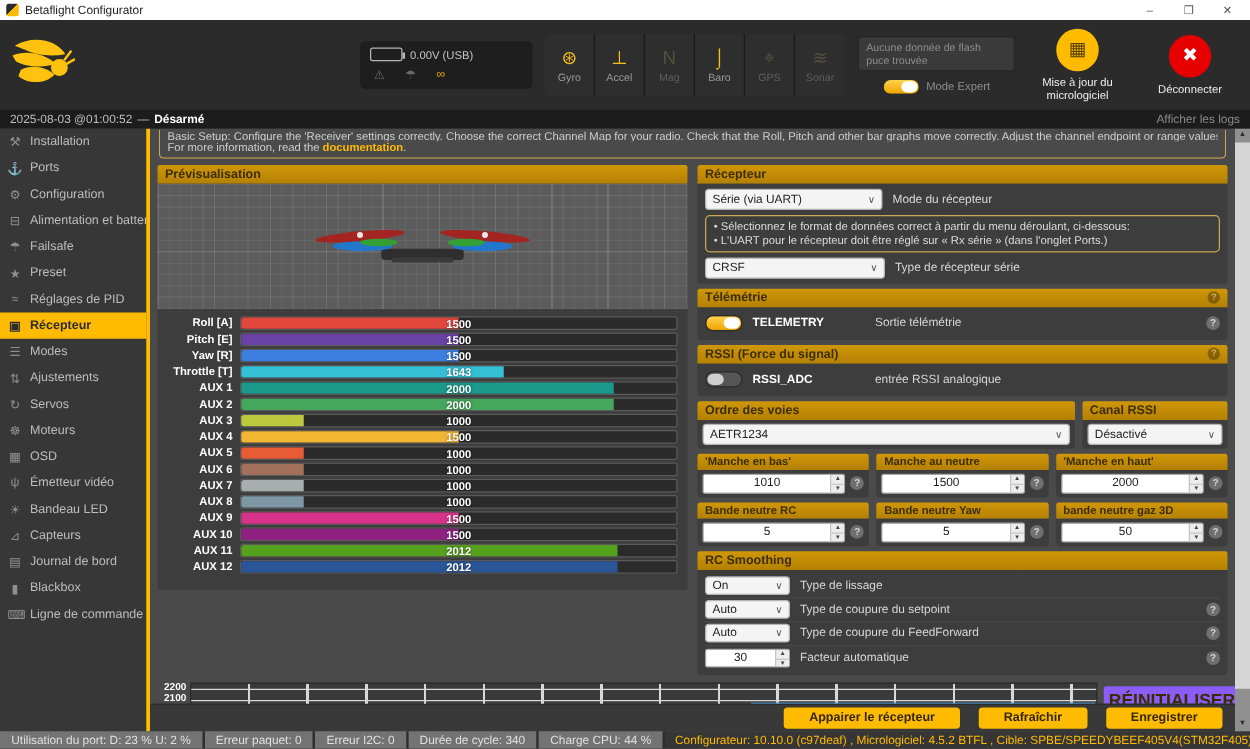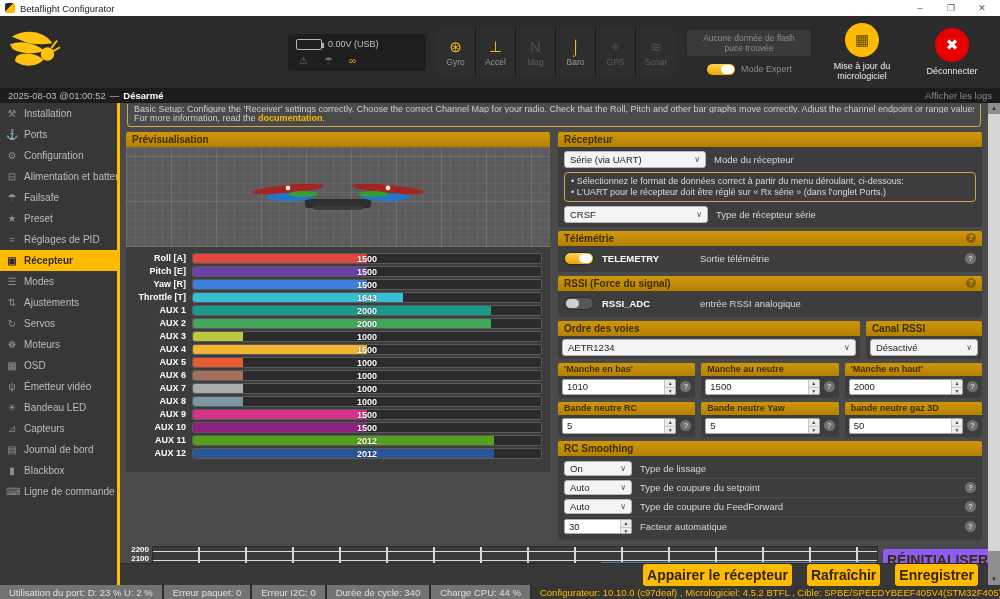--- a/index.html
+++ b/index.html
@@ -26,21 +26,21 @@
   .mini-icons { display:flex; gap:16px; margin-top:5px; padding-left:3px; font-size:10px; color:#6a6a6a; }
   .mini-icons .on { color:#e6a700; }
   .sensors-group { display:flex; background:#242424; border-radius:4px; overflow:hidden; }
   .sensor { width:40px; height:50px; display:flex; flex-direction:column; align-items:center; justify-content:center; border-right:1px solid #1a1a1a; background:#2e2e2e; }
   .sensor:last-child { border-right:none; }
   .sensor .s-glyph { font-size:15px; line-height:17px; color:#55503e; }
   .sensor.on .s-glyph { color:#f2c018; }
   .sensor .s-label { font-size:8.5px; margin-top:2px; color:#5e5e5e; }
   .sensor.on .s-label { color:#9a9a9a; }
   .flash-col { width:126px; display:flex; flex-direction:column; align-items:center; gap:6px; }
-  .flash-btn { background:#3a3a3a; color:#8d8d8d; font-size:8.5px; text-align:center; padding:3px 6px; border-radius:3px; border:1px solid #272727; line-height:10px; }
+  .flash-btn { background:#3a3a3a; color:#8d8d8d; font-size:8.5px; padding:3px 6px; border-radius:3px; border:1px solid #272727; line-height:10px; }
   .expert { display:flex; align-items:center; gap:5px; color:#8d8d8d; font-size:9px; }
   .round-col { width:80px; text-align:center; color:#eee; font-size:9px; line-height:10px; }
   .round-btn { width:34px; height:34px; border-radius:50%; margin:0 auto 4px; display:flex; align-items:center; justify-content:center; font-size:15px; }
   .round-btn.update { background:#ffbb00; color:#5a4300; }
   .round-btn.disconnect { background:#e60000; color:#fff; }
 
   
   .armbar { height:15px; background:#1c1c1c; display:flex; align-items:center; padding:0 8px; color:#bdbdbd; font-size:9.5px; gap:4px; }
   .armbar .state { color:#fff; font-weight:bold; }
   .armbar .logs { margin-left:auto; color:#8a8a8a; }
@@ -97,21 +97,21 @@
   .push-right { margin-left:auto; }
 
   .fields2 { display:flex; gap:6px; }
   .fields2 .f-a { flex:2.6; min-width:0; }
   .fields2 .f-b { flex:1; min-width:0; }
   .fields3 { display:flex; gap:6px; margin-bottom:4px; }
   .field { flex:1; min-width:0; }
   .field .gold-hdr { height:13px; line-height:13px; font-size:9px; }
   .field-body { background:#3d3d3d; padding:3px 4px; display:flex; align-items:center; gap:4px; border-radius:0 0 3px 3px; }
   .num { background:#fff; border:1px solid #a8a8a8; border-radius:2px; height:16px; flex:1; display:flex; overflow:hidden; }
-  .num-val { flex:1; text-align:left; padding:0 4px; color:#222; font-size:9.5px; line-height:14px; }
+  .num-val { flex:1; text-align:center; padding:0 4px; color:#222; font-size:9.5px; line-height:14px; }
   .stepper { width:11px; border-left:1px solid #c5c5c5; display:flex; flex-direction:column; background:#ececec; }
   .st-up,.st-dn { flex:1; font-size:5px; line-height:7px; text-align:center; color:#444; }
   .st-up { border-bottom:1px solid #c5c5c5; }
 
   .rc-row { display:flex; align-items:center; gap:8px; height:19px; border-bottom:1px solid #484848; }
   .rc-row:last-child { border-bottom:none; }
   .rc-row .select { width:68px; height:15px; flex-shrink:0; }
   .rc-row .num { max-width:68px; height:15px; flex:1; }
 
   .chart-row { display:flex; margin-top:2px; }
@@ -119,21 +119,21 @@
   .chart-ylabels span { position:absolute; right:3px; font-size:8px; font-weight:bold; color:#fff; line-height:8px; }
   .chart-grid { flex:1; height:60px; background:#3a3a3a; border:1px solid #2b2b2b; position:relative;
     background-image:repeating-linear-gradient(90deg, transparent 0 45px, #d8d8d8 45px 47px); }
   .hline { position:absolute; left:0; right:0; height:1px; background:#d8d8d8; }
   .trace { position:absolute; right:1px; width:38%; height:2px; }
   .chart-controls { width:104px; display:flex; align-items:flex-start; gap:4px; padding:3px 0 0 5px; flex-shrink:0; }
   .reset-btn { background:#8b5cf6; color:#3a2b00; font-size:14px; font-weight:bold; padding:3px 4px; border-radius:2px; white-space:nowrap;text-align:right; }
   .interval-select { width:52px; height:15px; font-size:9px; }
 
   .toolbar { height:22px; background:#383838; border-top:1px solid #2b2b2b; display:flex; align-items:center; justify-content:flex-end; gap:15px; padding-right:10px; flex-shrink:0; }
-  .tb-action { background:#ffbb00; color:#332600; font-weight:bold; font-size:14px; padding:3px 4px; border-radius:3px; white-space:nowrap; }
+  .tb-action { background:#ffbb00; color:#332600; font-weight:bold; font-size:10px; padding:3px 20px; border-radius:3px; white-space:nowrap; }
 
   .vscroll { width:12px; background:#8f8f8f; position:relative; flex-shrink:0; }
   .vs-arrow { position:absolute; left:0; right:0; height:11px; text-align:center; font-size:6px; line-height:11px; color:#2e2e2e; }
   .vs-arrow.up { top:0; } .vs-arrow.dn { bottom:0; }
   .vs-thumb { position:absolute; left:0; right:0; top:11px; bottom:34px; background:#d6d6d6; }
 
   
   .statusbar { height:14px; background:#363636; display:flex; align-items:stretch; font-size:9.5px; color:#e0e0e0; }
   .sb-seg { padding:0 9px; display:flex; align-items:center; background:#737373; border-right:2px solid #2e2e2e; white-space:nowrap; }
   .sb-right { margin-left:auto; display:flex; align-items:center; padding:0 8px; color:#ffbb00; white-space:nowrap; }

